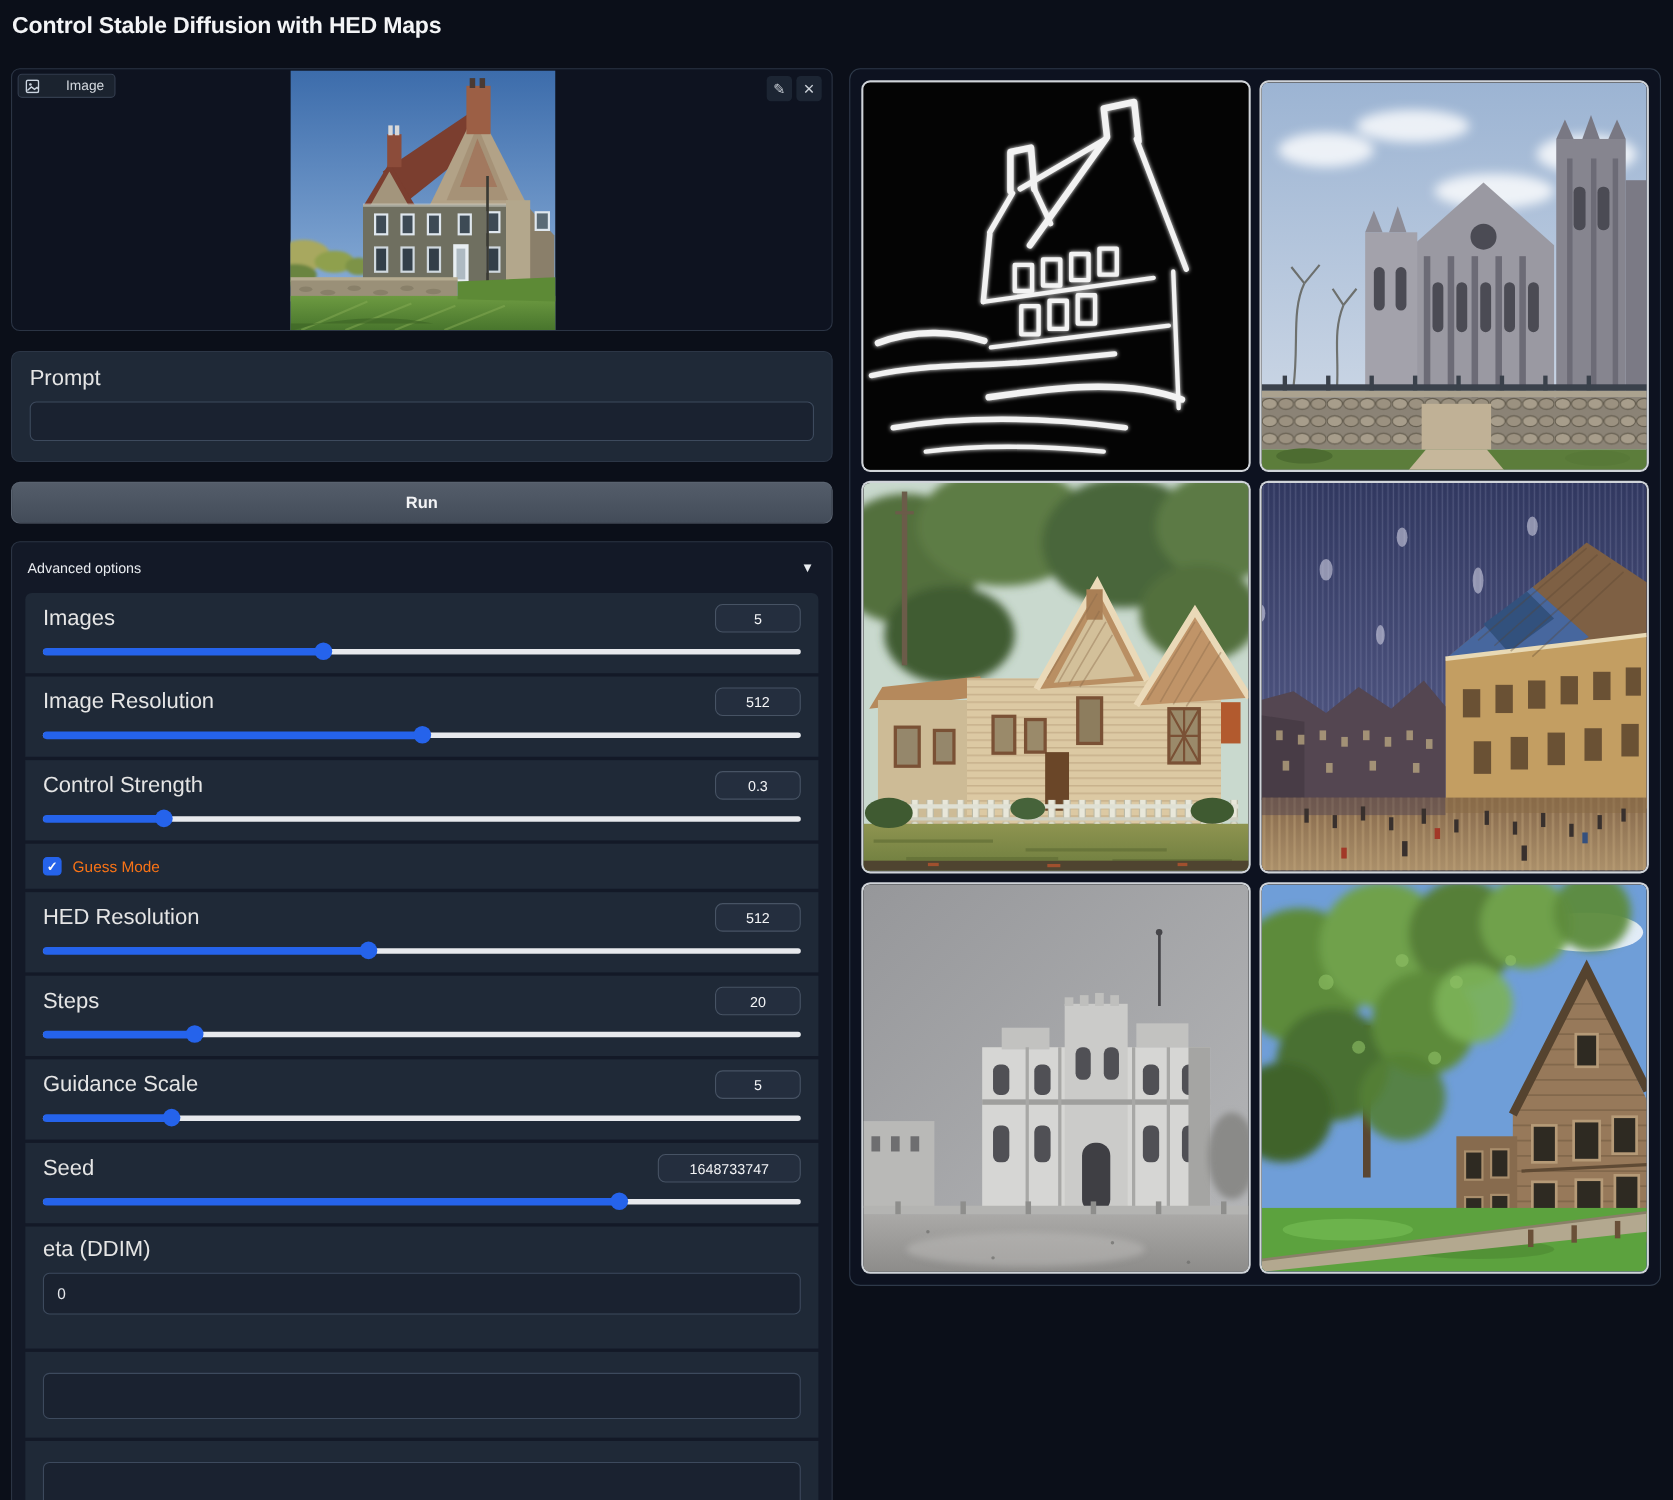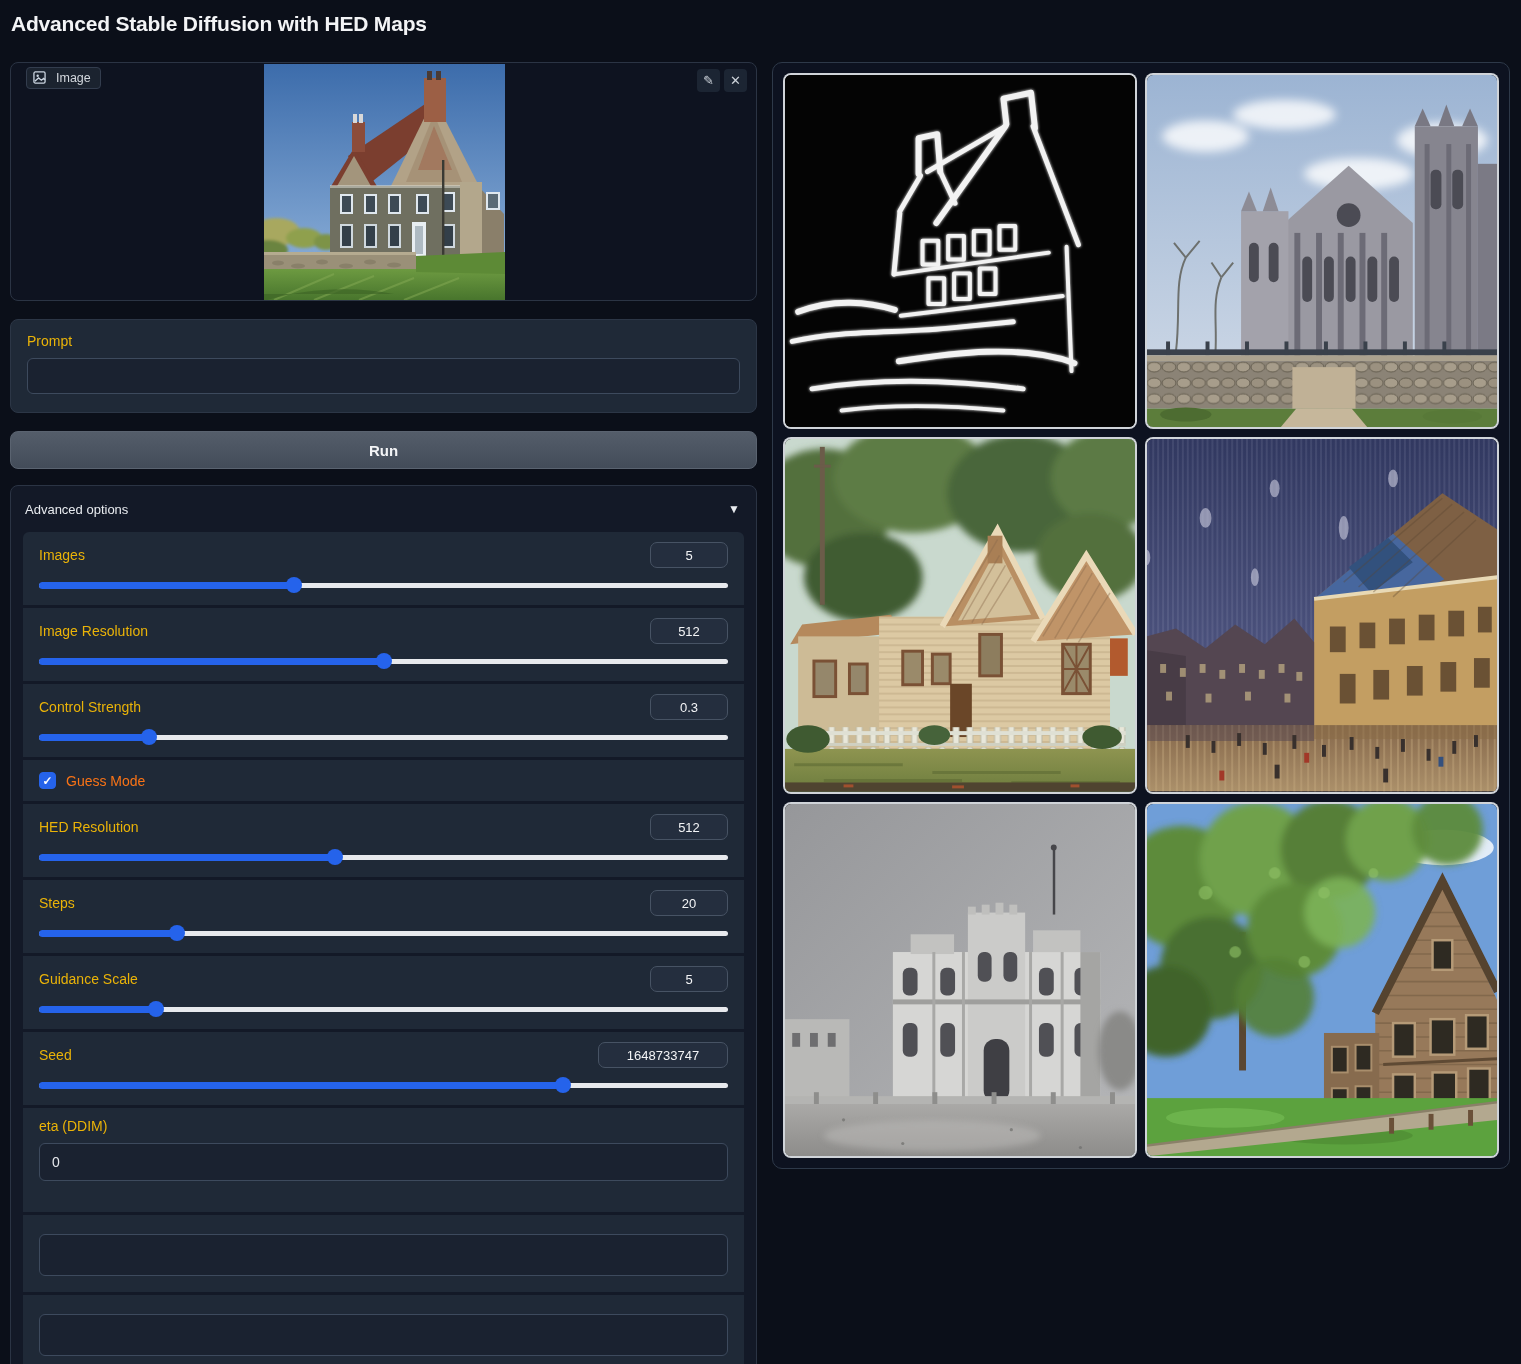--- a/index.html
+++ b/index.html
@@ -19,39 +19,39 @@
   .left-col { position:absolute; left:10px; top:62px; width:747px; }
 
   .image-component {
     position:relative; height:239px; background:#0e1320;
     border:1px solid #2b3444; border-radius:8px; overflow:hidden;
   }
   .image-component .photo {
     position:absolute; left:253px; top:1px; width:241px; height:237px; display:block;
   }
   .img-badge {
-    position:absolute; left:15px; top:4px; z-index:3;
-    display:flex; gap:10px;
+    position:absolute; left:5px; top:4px; z-index:3;
+    display:flex; align-items:center; gap:24px;
     background:rgba(28,37,49,.92); border:1px solid #333d4e;
     border-radius:4px; padding:3px 9px 3px 6px;
     font-size:12.5px; color:#d3d8de;
   }
   .img-actions { position:absolute; right:9px; top:6px; z-index:3; display:flex; gap:4px; }
   .icon-btn {
     width:23px; height:23px; border-radius:4px; border:none;
     background:rgba(31,41,55,.85); color:#cdd3da;
     font-size:13px; line-height:23px; text-align:center; cursor:pointer;
     font-family:"Liberation Sans", sans-serif;
   }
 
   .panel {
     margin-top:18px; background:#1f2937; border:1px solid #2c3646;
     border-radius:8px; padding:13px 16px 18px;
   }
-  .field-label { font-size:14px; color:#eab308; }
+  .field-label { font-size:20px; color:#e5e5e5; }
   .text-input {
     margin-top:9px; width:100%; height:36px;
     background:#1a2230; border:1px solid #3d4a5d; border-radius:6px;
     color:#e5e7eb; font-size:14px; padding:0 12px;
     font-family:"Liberation Sans", sans-serif;
   }
   .run-btn {
     margin-top:18px; width:100%; height:38px;
     background:linear-gradient(180deg,#545d6a,#434c59);
     border:1px solid #5a6370; border-radius:8px;
@@ -119,21 +119,21 @@
   }
   .gallery-cell {
     border:2px solid rgba(226,230,236,.92); border-radius:8px;
     overflow:hidden; background:#000; cursor:pointer; position:relative;
   }
   .gallery-cell svg { display:block; width:100%; height:100%; }
 </style>
 </head>
 <body>
 
-<div class="page-title">Advanced Stable Diffusion with HED Maps</div>
+<div class="page-title">Control Stable Diffusion with HED Maps</div>
 
 <div class="left-col">
 
   
   <div class="image-component" title="Photo of an old English stone manor house with steep red tiled roof, brick chimneys, white sash windows, a low stone wall and sloping lawn under a clear blue sky">
     <div class="img-badge">
       <svg width="13" height="13" viewBox="0 0 14 14">
         <rect x="1" y="1" width="12" height="12" rx="1.5" fill="none" stroke="#cbd5e1" stroke-width="1.4"></rect>
         <circle cx="5" cy="5.2" r="1.3" fill="#cbd5e1"></circle>
         <path d="M2 11 L6 7.5 L9 10 L11.5 8 L13 9.5" fill="none" stroke="#cbd5e1" stroke-width="1.4"></path>

